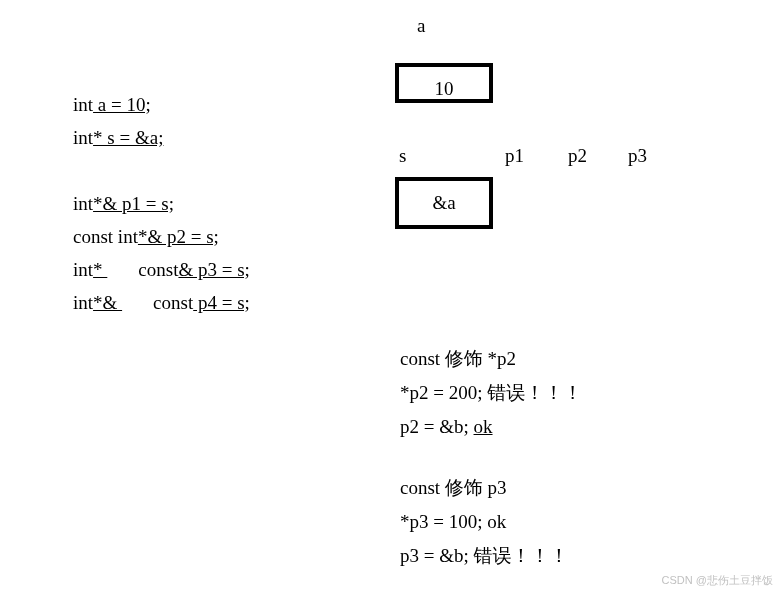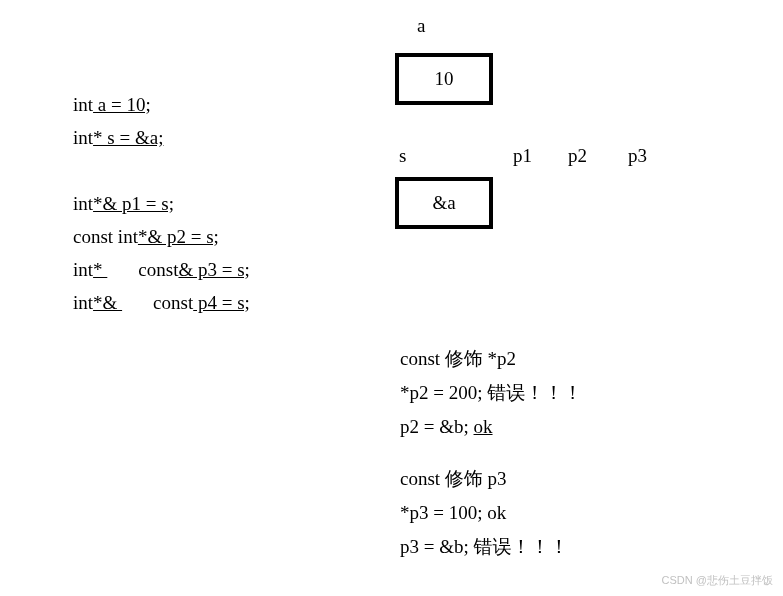--- a/index.html
+++ b/index.html
@@ -25,31 +25,31 @@
       left: 395px;
       top: 15px;
     }
     .diagram .label { position: absolute; color: #000; }
     .box {
       position: absolute;
       border: 4px solid #000;
       background: #fff;
       text-align: center;
     }
-    .box1 { left: 0; top: 38px; width: 98px; height: 52px; line-height: 44px; }
+    .box1 { left: 0; top: 48px; width: 98px; height: 40px; line-height: 44px; }
     .box2 { left: 0; top: 162px; width: 98px; height: 52px; line-height: 44px; }
     .notes {
       position: absolute;
       left: 400px;
       line-height: 34px;
       white-space: pre;
       color: #000;
     }
     .notes1 { top: 308px; }
-    .notes2 { top: 428px; }
+    .notes2 { top: 437px; }
     .watermark {
       position: absolute;
       right: 10px;
       bottom: 8px;
       color: rgba(140,140,140,0.55);
       font-size: 11px;
       font-family: sans-serif;
     }
   </style>
 </head>
@@ -62,21 +62,21 @@
 <span class="kw">int</span><span class="txt">*&amp; p1 = s;</span>
 <span class="kw">const int</span><span class="txt">*&amp; p2 = s;</span>
 <span class="kw">int</span><span class="txt">* </span><span class="kw">const</span><span class="txt">&amp; p3 = s;</span>
 <span class="kw">int</span><span class="txt">*&amp; </span><span class="kw">const</span><span class="txt"> p4 = s;</span>
 </div>
 
 <div class="diagram">
   <div class="label" style="left:22px; top:0;">a</div>
   <div class="box box1"><span>10</span></div>
   <div class="label" style="left:4px; top:130px;">s</div>
-  <div class="label" style="left:118px; top:130px;">p1</div>
+  <div class="label" style="left:110px; top:130px;">p1</div>
   <div class="label" style="left:173px; top:130px;text-align:right;">p2</div>
   <div class="label" style="left:233px; top:130px;font-family:Liberation Serif, serif;">p3</div>
   <div class="box box2"><span>&amp;a</span></div>
 </div>
 
 <div class="notes notes1">
 <span>const 修饰 *p2</span>
 <span>*p2 = 200; 错误！！！</span>
 <span>p2 = &amp;b; </span><span style="font-family:'Times New Roman',serif;text-decoration:underline;">ok</span>
 </div>

